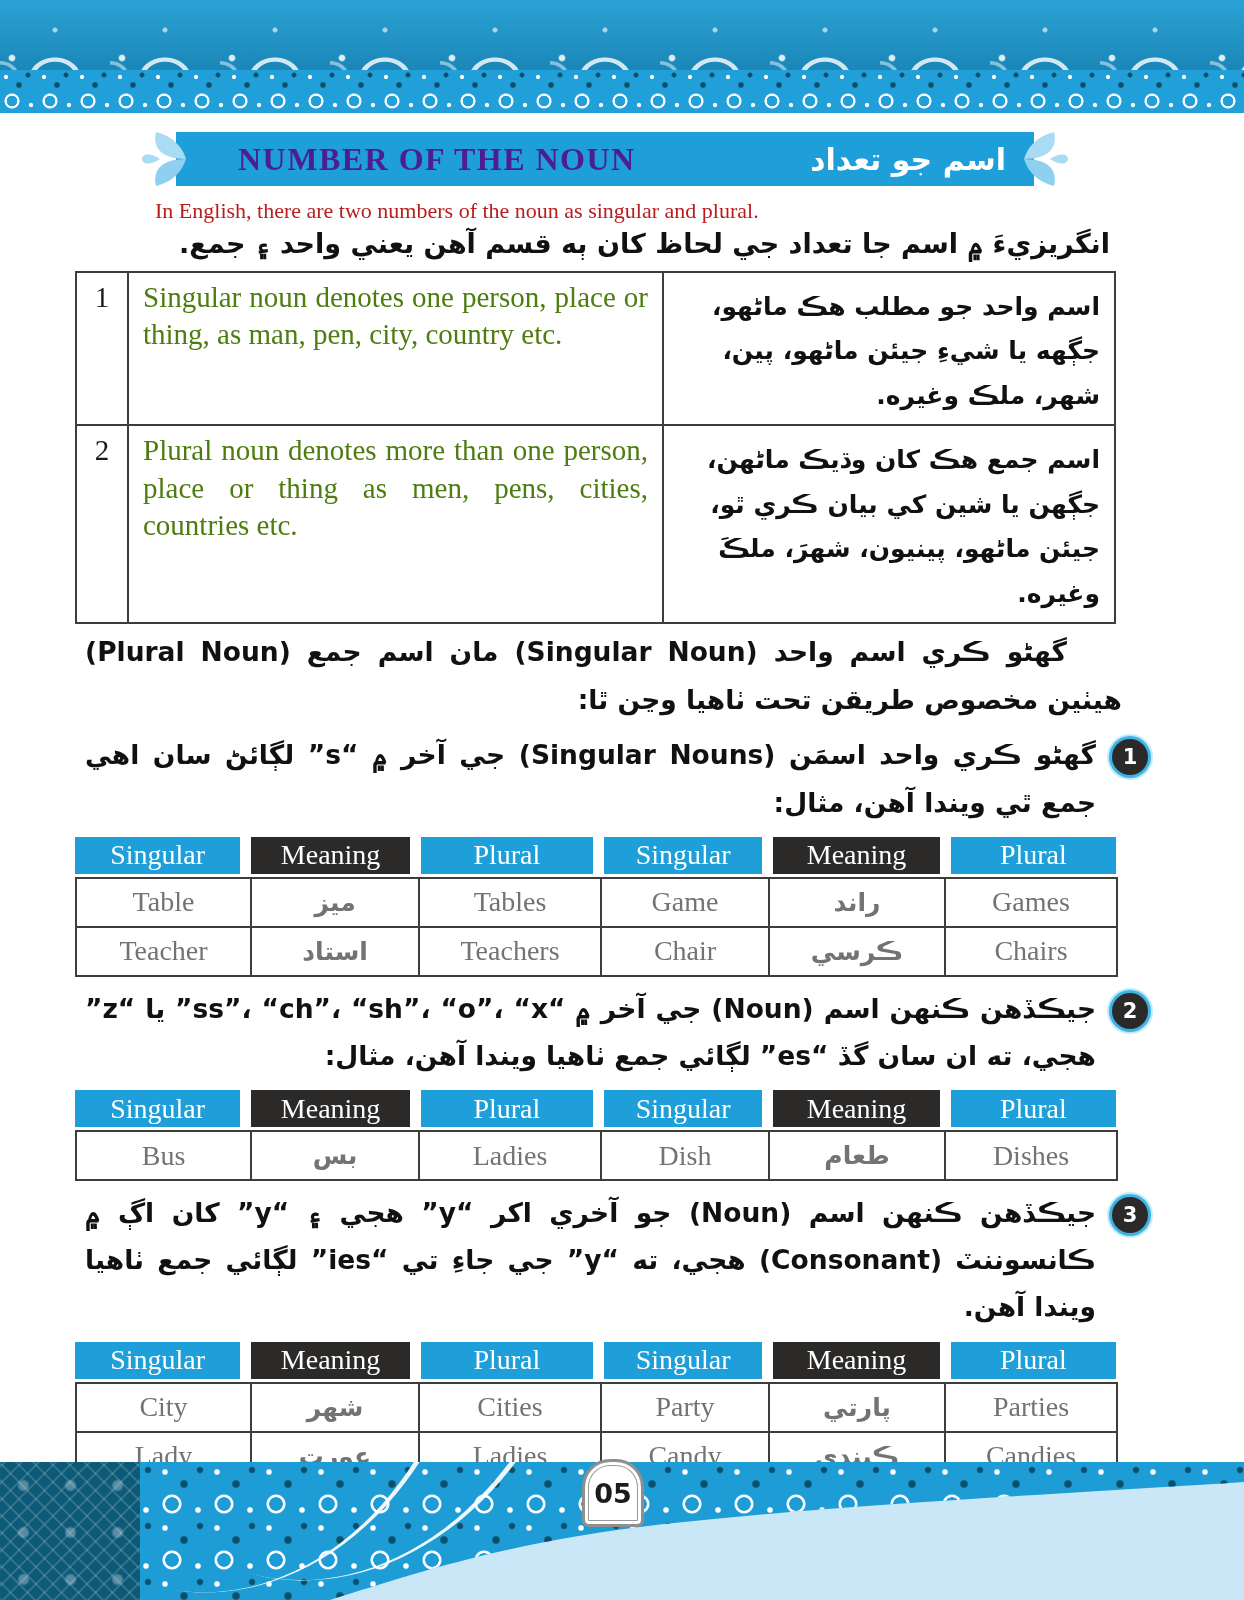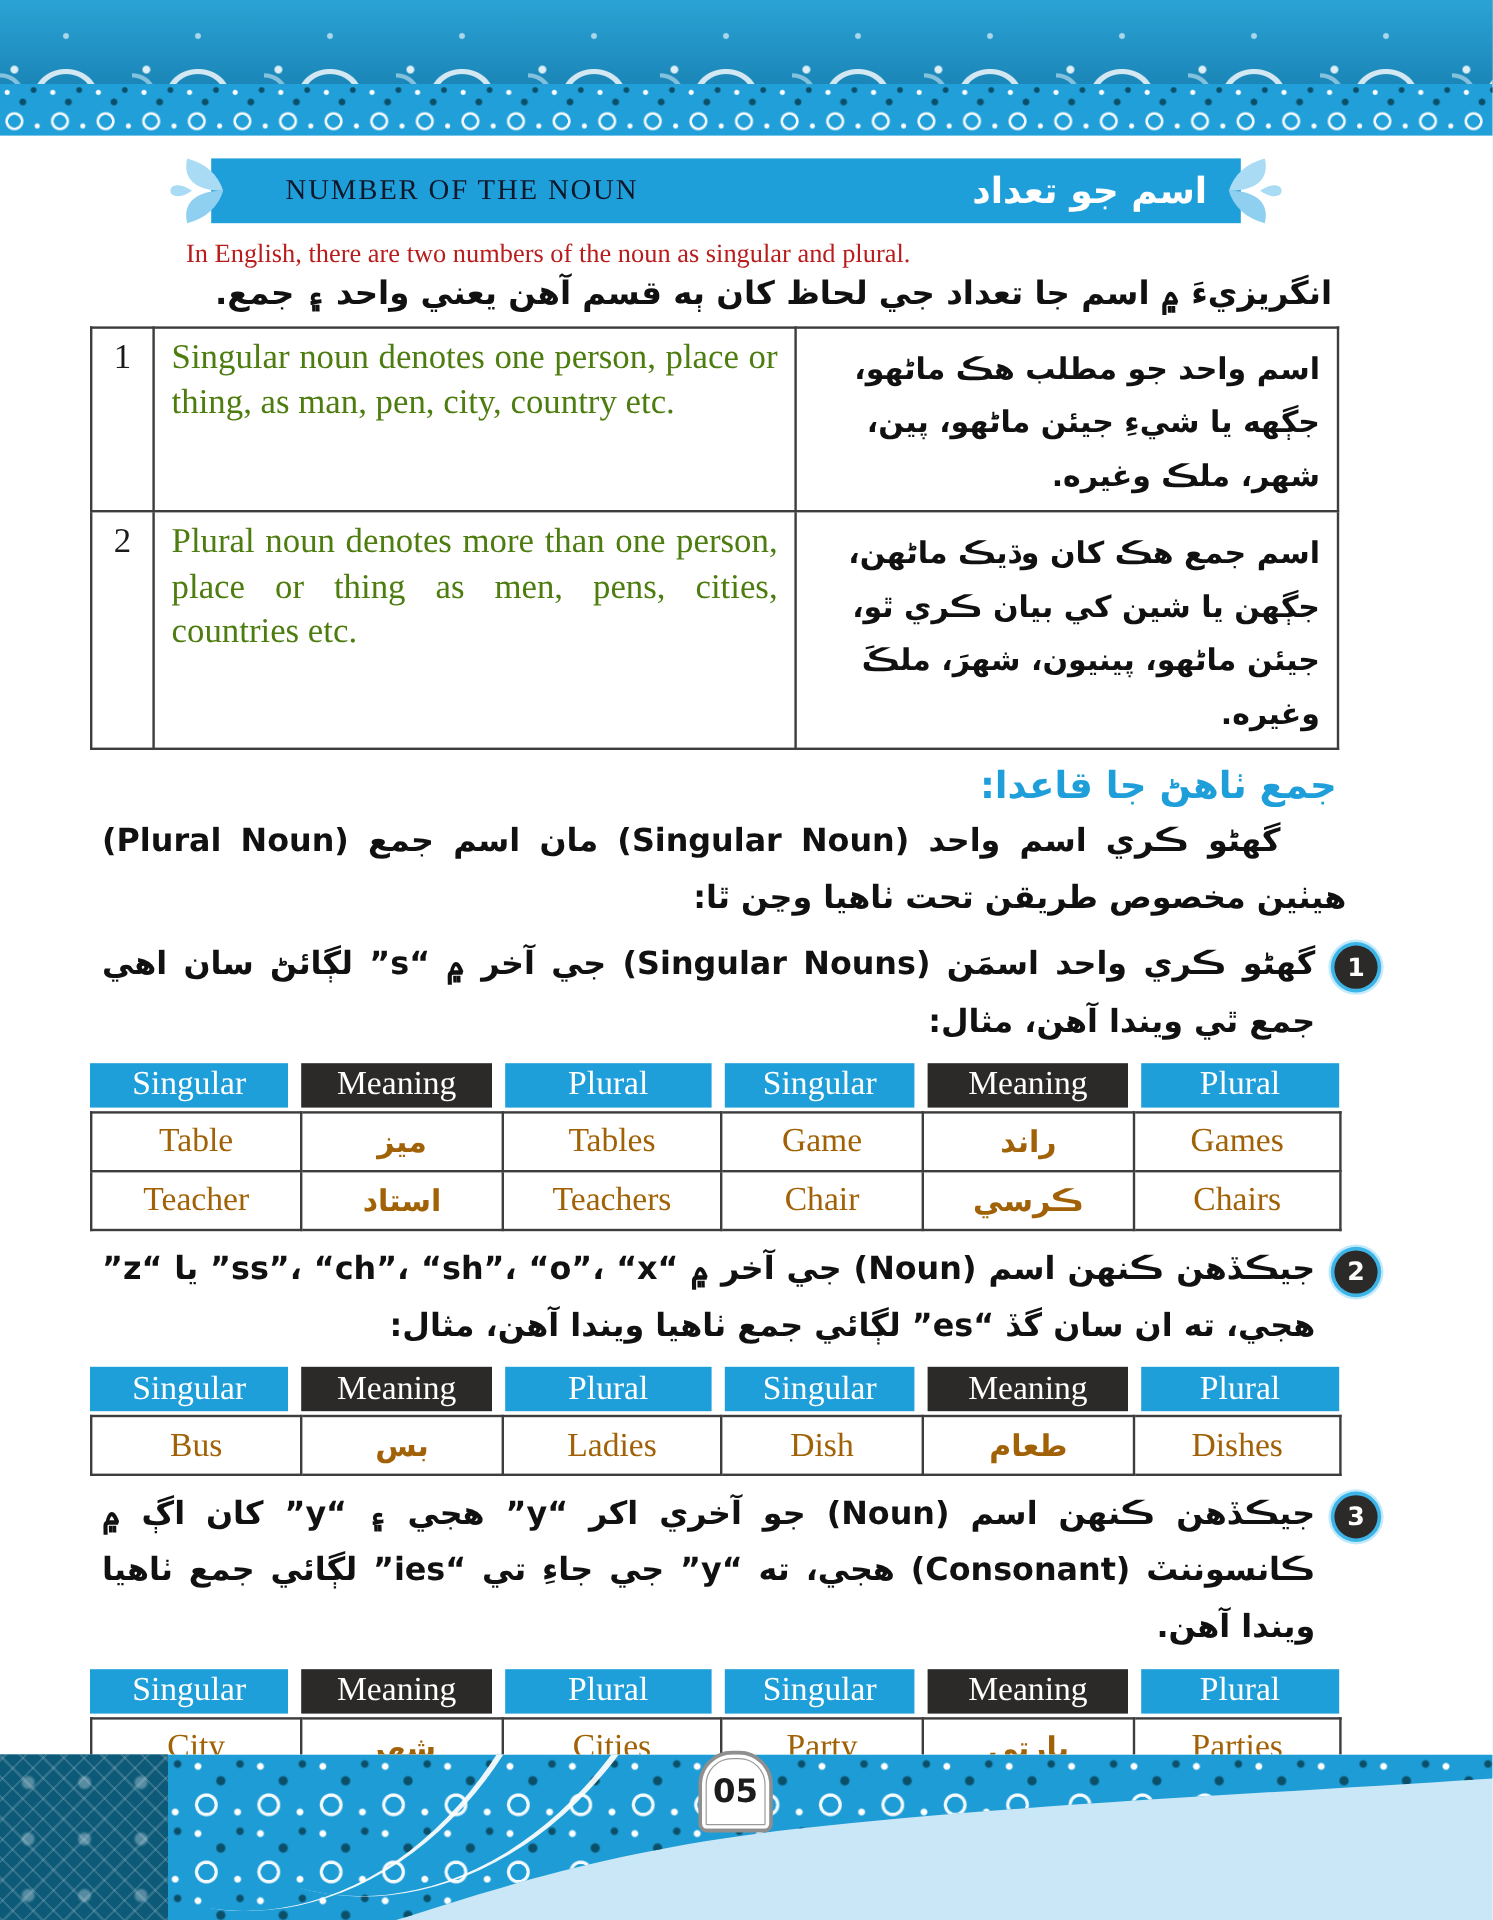--- a/index.html
+++ b/index.html
@@ -25,21 +25,21 @@
       radial-gradient(circle 3px at 31px 35px, #ffffff 1.6px, transparent 2.6px),
       radial-gradient(circle 4px at 28px 5px, #0b4f68 1.8px, transparent 3px);
     background-size:38px 43px;}
 
   
   .banner-row{display:flex;align-items:center;margin:17px 0 0 140px;width:930px;height:58px;}
   .banner-orn{width:48px;height:58px;flex:0 0 auto;z-index:2;}
   .banner-orn.right svg{transform:scaleX(-1);}
   .banner-bar{flex:1;height:54px;background:#1f9fd9;display:flex;align-items:center;
      justify-content:space-between;padding:0 28px 0 62px;margin:0 -12px;}
-  .banner-en{color:#0f172a;font-size:24px;letter-spacing:1.5px;font-weight:400;white-space:nowrap;}
+  .banner-en{color:#4c1d95;font-size:32px;letter-spacing:1.5px;font-weight:700;white-space:nowrap;}
   .banner-ar{color:#fff;font-size:30px;font-weight:bold;font-family:"DejaVu Sans",sans-serif;direction:rtl;white-space:nowrap;}
 
   
   .para-en{margin:9px 128px 0 75px;font-size:22px;line-height:1.3;text-align:justify;color:#b91c1c;}
   .para-en .indent{display:inline-block;width:80px;}
   .para-sd{margin:2px 134px 0 75px;direction:rtl;text-align:right;font-size:27px;font-weight:bold;
      font-family:"DejaVu Sans",sans-serif;color:#111;}
 
   
   table.deftbl{margin:12px 0 0 75px;width:1041px;border-collapse:collapse;table-layout:fixed;}
@@ -63,21 +63,21 @@
      font-family:"DejaVu Sans",sans-serif;color:#111;}
 
   
   .wt{margin:11px 0 0 75px;width:1041px;}
   .wt-head{display:flex;gap:11px;}
   .wt-hcell{height:37px;background:#1f9fd9;color:#fff;display:flex;align-items:center;justify-content:center;
      font-size:28px;}
   .wt-hcell.dark{background:#2b2a29;}
   table.wt-body{border-collapse:collapse;table-layout:fixed;width:1041px;margin-top:3px;}
   table.wt-body td{border:2px solid #3d3d3d;height:45px;text-align:center;vertical-align:middle;
-     font-size:28px;color:#a16207;background:#fff;margin-left:34px;}
+     font-size:28px;color:#737373;background:#fff;margin-left:34px;}
   table.wt-body td.ar{font-size:25px;font-weight:bold;font-family:"DejaVu Sans",sans-serif;direction:rtl;}
 
   
   .footer{position:absolute;left:0;right:0;bottom:0;height:138px;}
   .f-light{position:absolute;inset:0;background:#c9e7f7;}
   .f-pattern{position:absolute;inset:0;
     background-color:#1e9cd6;
     background-image:
       radial-gradient(circle 5px at 9px 10px, #ffffff 2.2px, transparent 3.4px),
       radial-gradient(circle 8px at 28px 22px, #0b4f68 3px, transparent 4.6px),
@@ -145,21 +145,20 @@
         <td class="dsnd">اسم واحد جو مطلب هڪ ماڻهو، جڳهه يا شيءِ جيئن ماڻهو، پين، شهر، ملڪ وغيره.</td>
       </tr>
       <tr>
         <td class="dnum">2</td>
         <td class="deng">Plural noun denotes more than one person, place or thing as men, pens, cities, countries etc.</td>
         <td class="dsnd">اسم جمع هڪ کان وڌيڪ ماڻهن، جڳهن يا شين کي بيان ڪري ٿو، جيئن ماڻهو، پينيون، شهرَ، ملڪَ وغيره.</td>
       </tr>
     </tbody>
   </table>
 
-  <div class="rules-heading">جمع ٺاهڻ جا قاعدا:</div>
   <p class="rules-intro">گهڻو ڪري اسم واحد (Singular Noun) مان اسم جمع (Plural Noun) هيٺين مخصوص طريقن تحت ٺاهيا وڃن ٿا:</p>
 
   <div class="rule">
     <div class="rule-badge">1</div>
     <div class="rule-text">گهڻو ڪري واحد اسمَن (Singular Nouns) جي آخر ۾ “s” لڳائڻ سان اهي جمع ٿي ويندا آهن، مثال:</div>
   </div>
 
   <div class="wt">
       <div class="wt-head">
         <div class="wt-hcell" style="width: 172px;">Singular</div>

